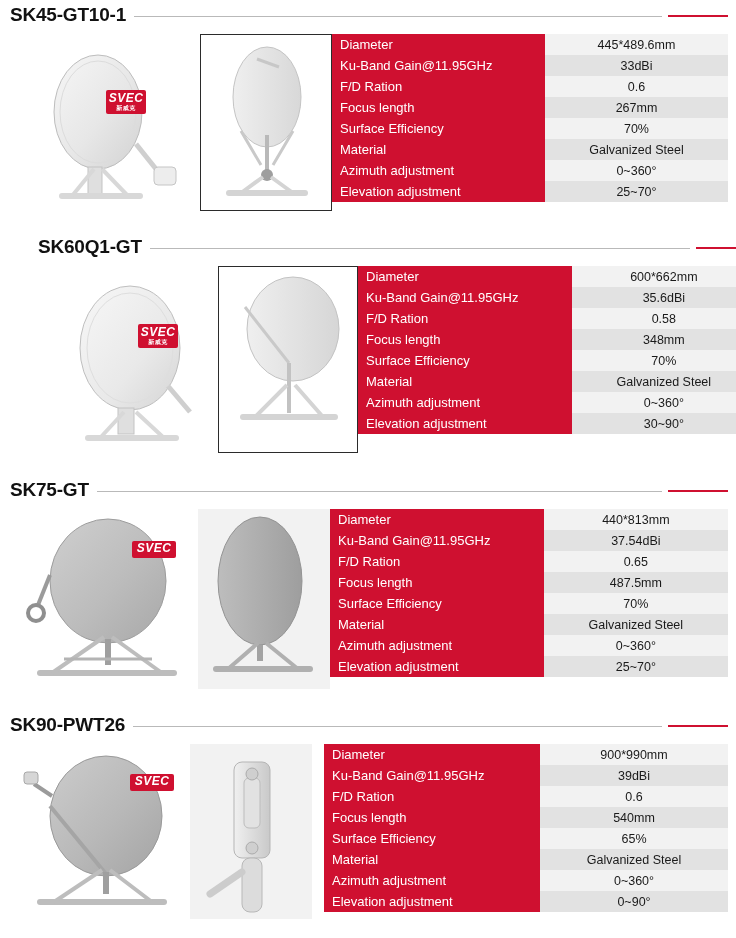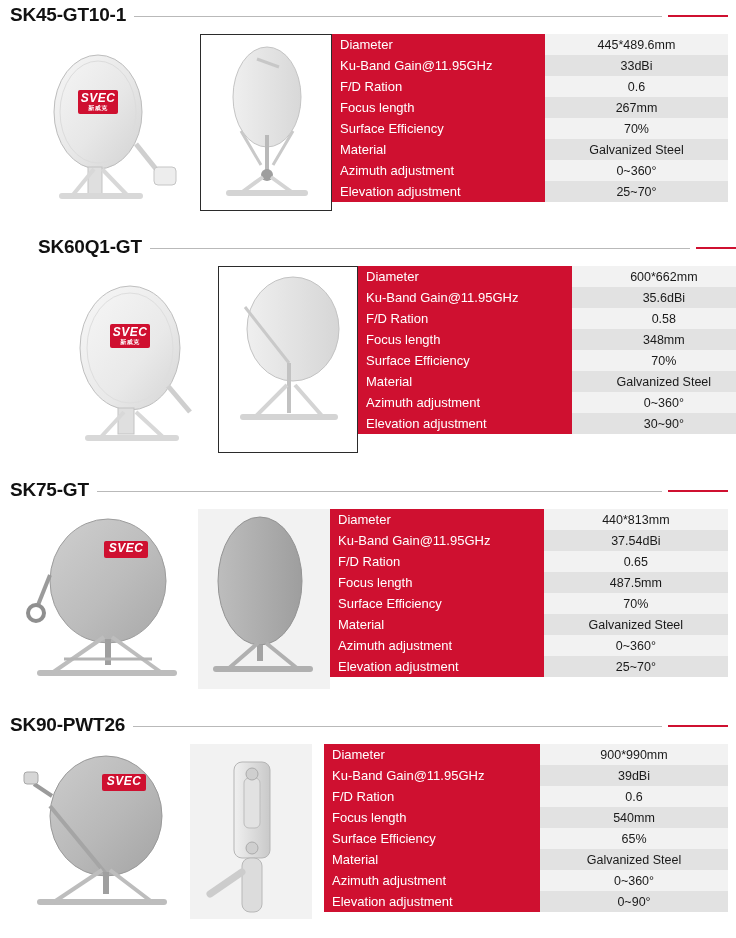--- a/index.html
+++ b/index.html
@@ -100,20 +100,21 @@
 
   
   .logo-badge {
     position: absolute;
     background: #cf1030;
     color: #fff;
     font-weight: bold;
     text-align: center;
     border-radius: 2px;
     line-height: 1.05;
+    margin-left: 28px;
   }
   .logo-badge .mark {
     font-size: 12px;
     letter-spacing: 0.5px;
     font-style: italic;
   }
   .logo-badge .sub {
     font-size: 6px;
     letter-spacing: 0.5px;
   }

